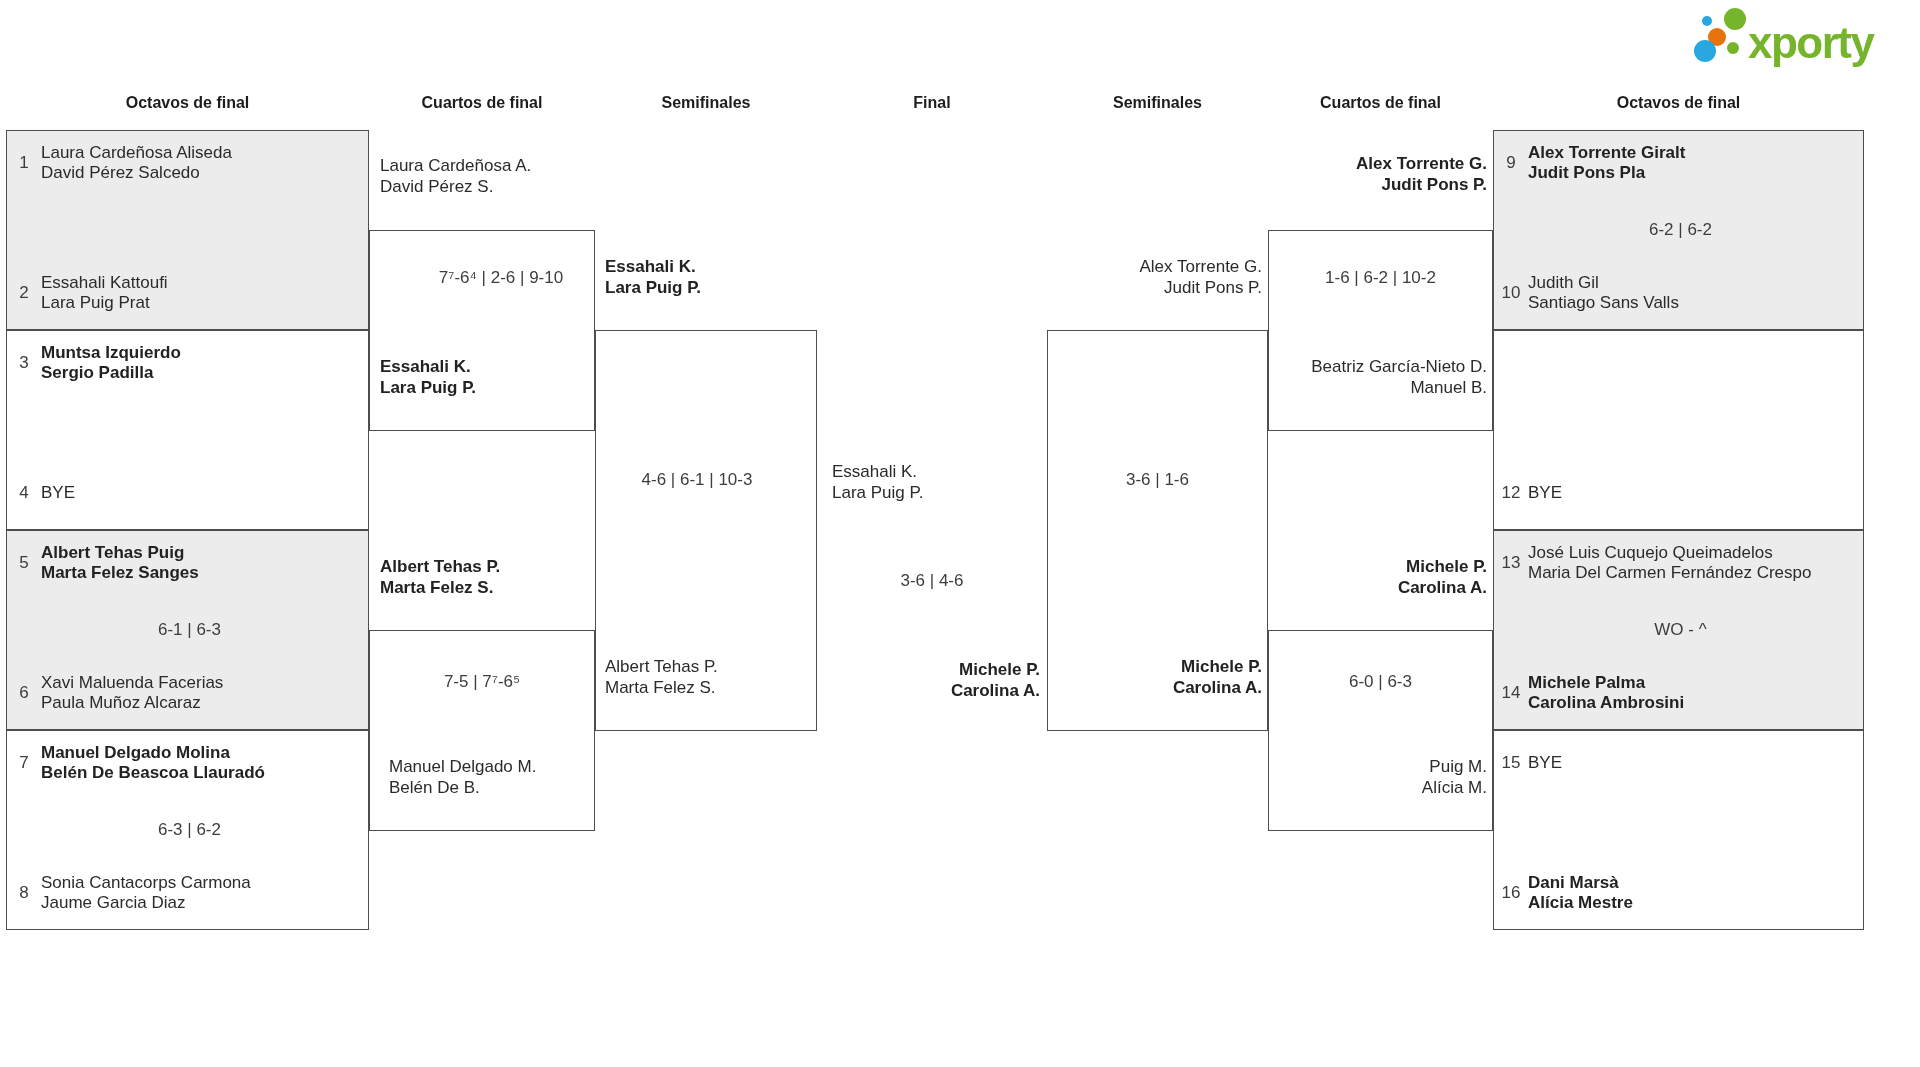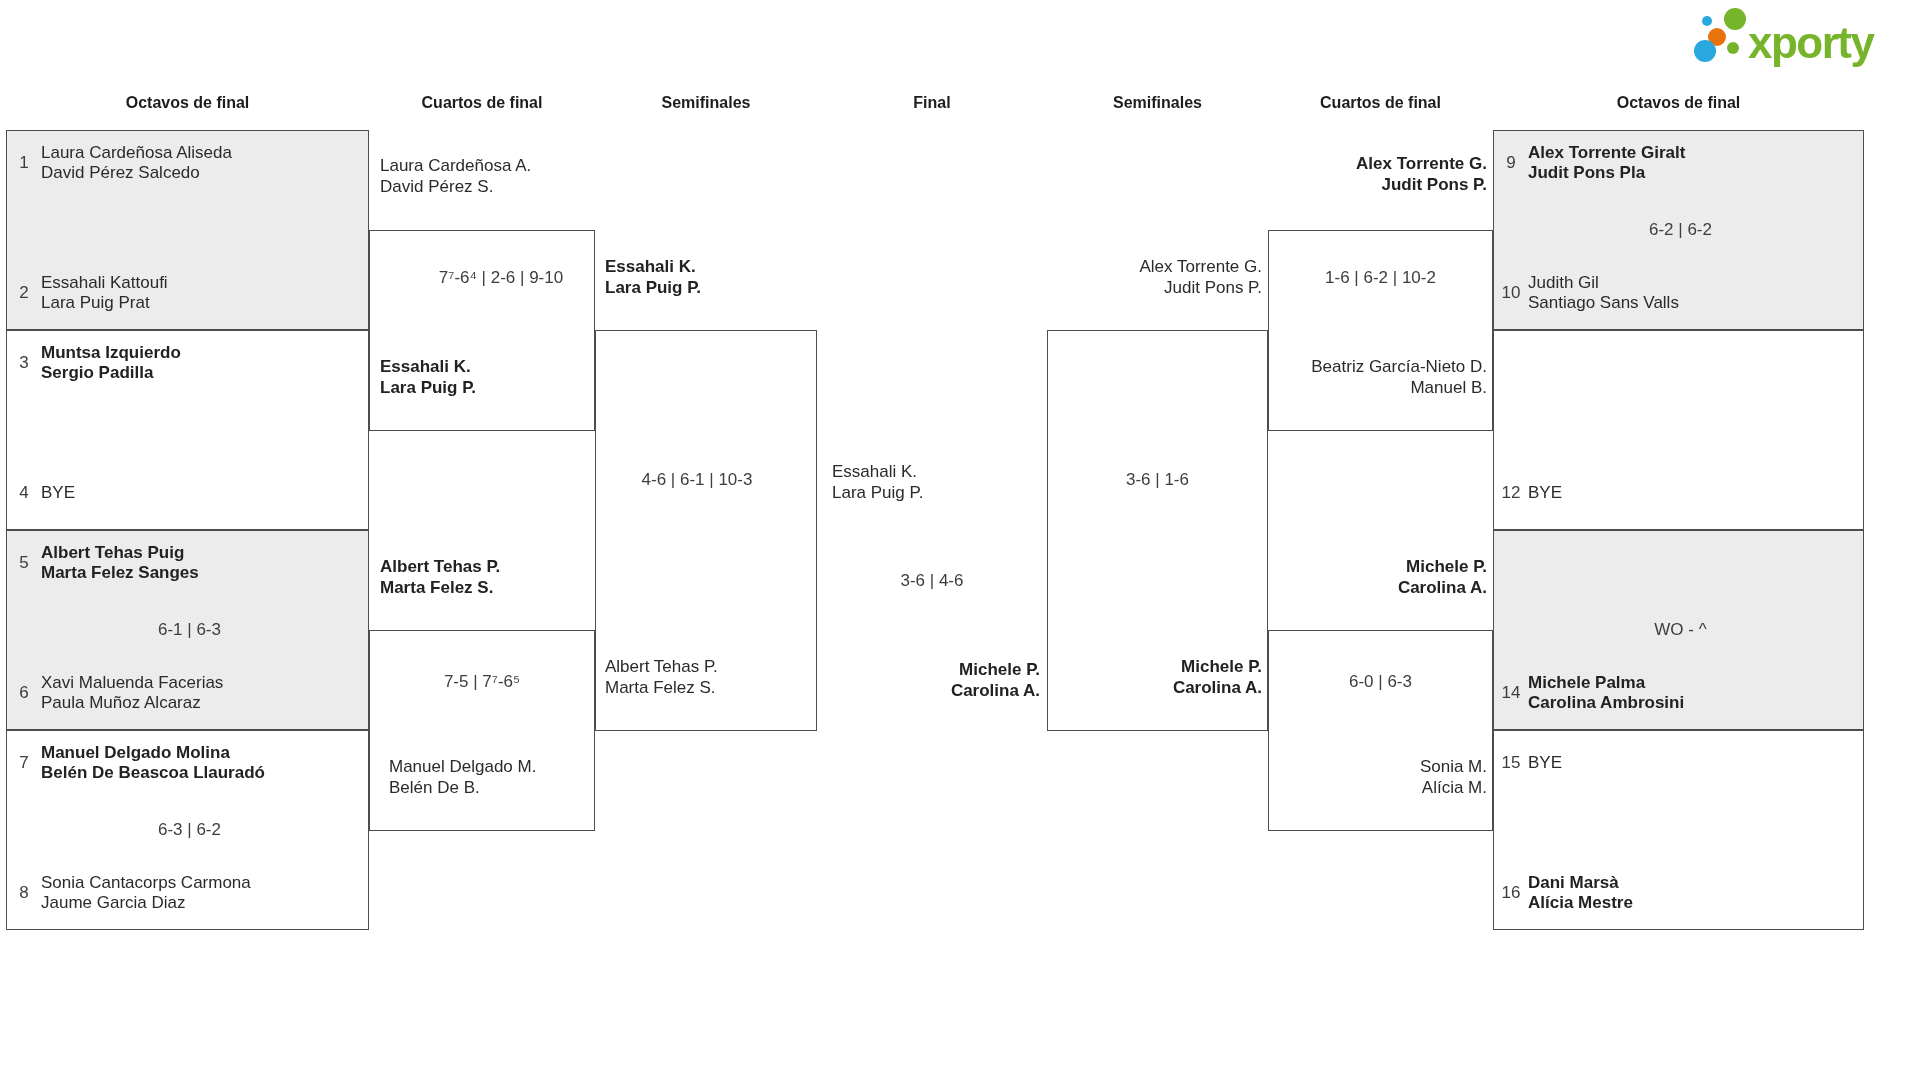--- a/index.html
+++ b/index.html
@@ -152,20 +152,27 @@
     <div class="slot bottom">
       <span class="seed">12</span>
       <div class="names">
         <div>BYE</div>
         <div></div>
       </div>
     </div>
   </div>
 
   <div class="obox gray" style="left:1493px;top:530px;width:371px">
+    <div class="slot top">
+      <span class="seed">13</span>
+      <div class="names">
+        <div>José Luis Cuquejo Queimadelos</div>
+        <div>Maria Del Carmen Fernández Crespo</div>
+      </div>
+    </div>
     <div class="mscore">WO - ^</div>
     <div class="slot bottom">
       <span class="seed">14</span>
       <div class="names bold">
         <div>Michele Palma</div>
         <div>Carolina Ambrosini</div>
       </div>
     </div>
   </div>
 
@@ -253,17 +260,17 @@
     <div>Beatriz García-Nieto D.</div>
     <div>Manuel B.</div>
   </div>
 
   <div class="label bold right" style="right:433px;top:556px">
     <div>Michele P.</div>
     <div>Carolina A.</div>
   </div>
   <div class="score-line" style="left:1268px;top:672px;width:225px">6-0 | 6-3</div>
   <div class="label right" style="right:433px;top:756px">
-    <div>Sonia M.</div>
+    <div>Puig M.</div>
     <div>Alícia M.</div>
   </div>
 
 </div>
 
 </body></html>

